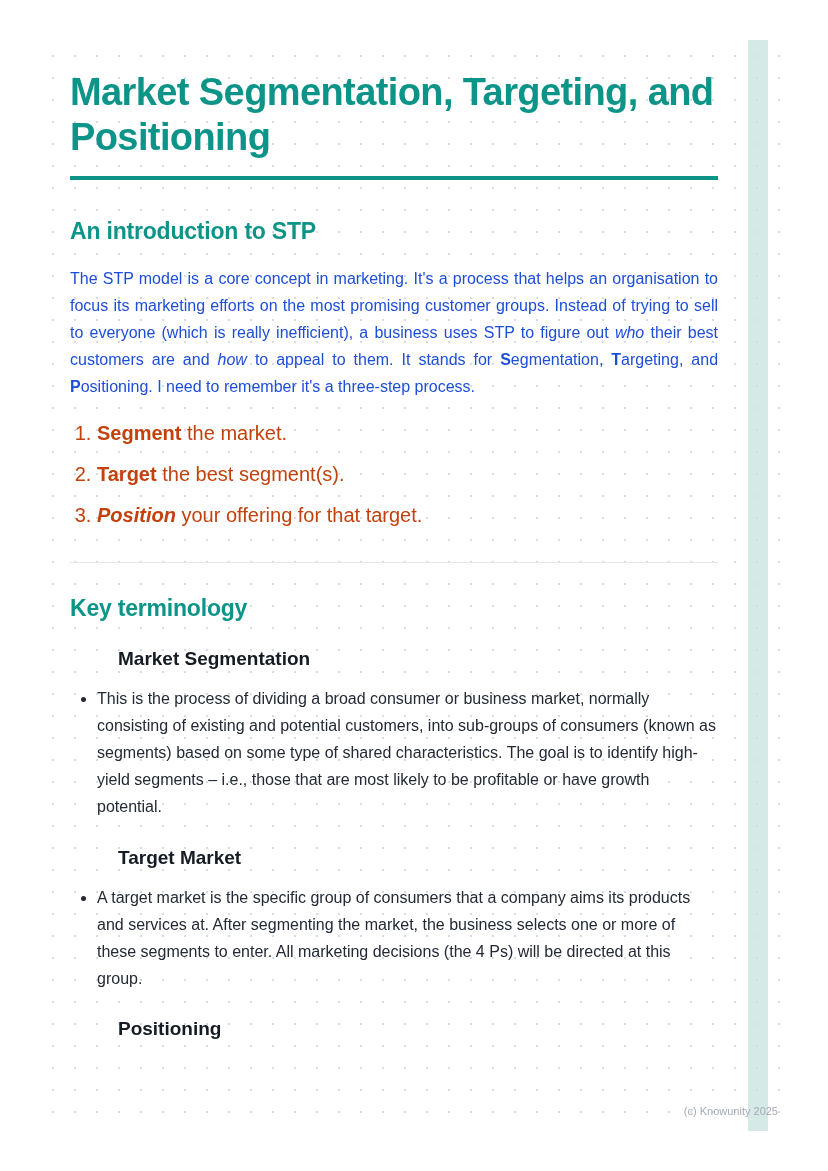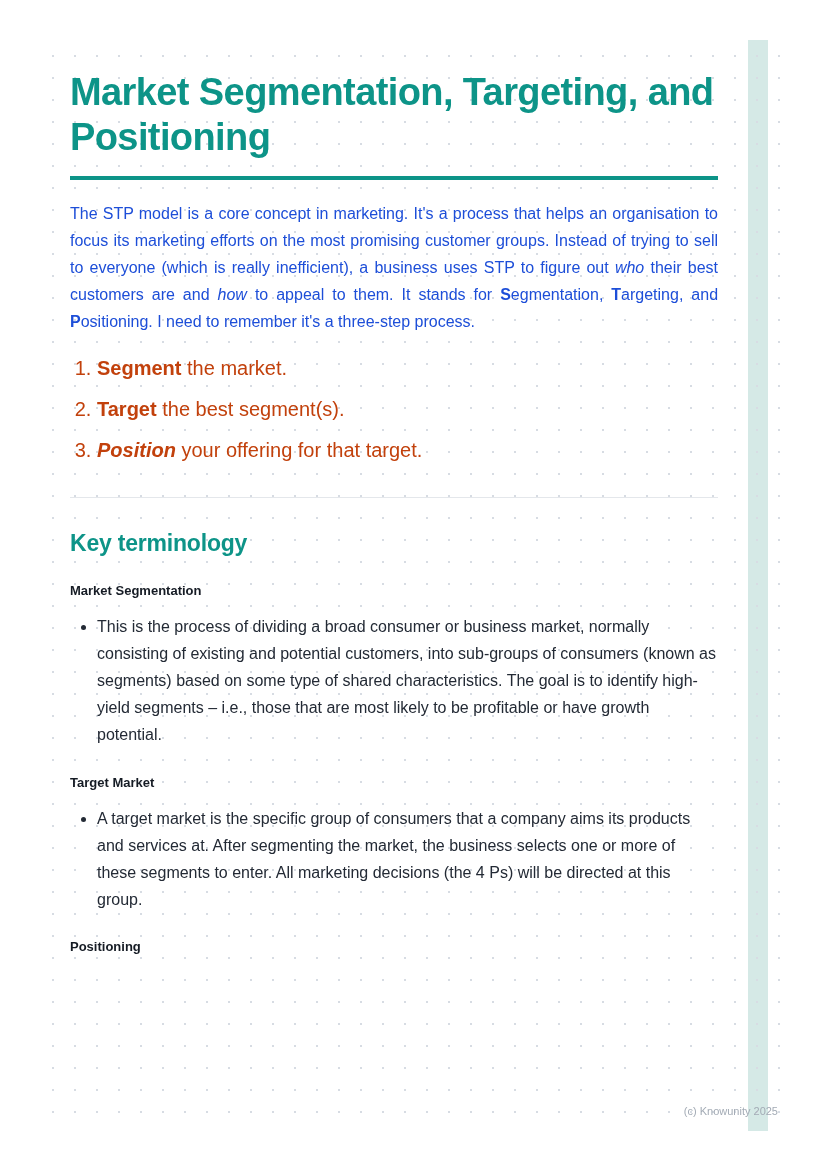--- a/index.html
+++ b/index.html
@@ -53,21 +53,21 @@
   }
   ol.steps li {
     font-size:20px; line-height:1.65; margin-bottom:8px; color:#c2410c;
   }
 
   hr.divider {
     border:none; border-top:1px solid #e4e7eb; margin-top:30px;
   }
 
   h3.term-heading {
-    font-size:13px; font-weight:700; color:#151b24; margin-top:26px;
+    font-size:19px; font-weight:700; color:#151b24; margin-top:26px;margin-left:48px;
   }
   ul.term-bullets {
     margin-top:15px; padding-left:27px; list-style:disc;
   }
   ul.term-bullets li {
     font-size:16px; line-height:1.7; color:#232a35;
   }
 
   .footer-note {
     position:absolute; right:50px; bottom:54px;
@@ -78,20 +78,21 @@
 <body>
 
 <div class="page">
   <div class="accent-stripe"></div>
   <div class="dot-grid"></div>
 
   <div class="content">
     <h1 class="page-title">Market Segmentation, Targeting, and Positioning</h1>
     <div class="title-rule"></div>
 
+    <h2 class="section-heading">An introduction to STP</h2>
 
     <p class="body justify"><span>The STP model is a core concept in marketing. It's a process that helps an organisation to focus its marketing efforts on the most promising customer groups. Instead of trying to sell to everyone (which is really inefficient), a business uses STP to figure out </span><span style="font-style: italic;">who</span><span> their best customers are and </span><span style="font-style: italic;">how</span><span> to appeal to them. It stands for </span><span style="font-weight: 700;">S</span><span>egmentation, </span><span style="font-weight: 700;">T</span><span>argeting, and </span><span style="font-weight: 700;">P</span><span>ositioning. I need to remember it's a three-step process.</span></p>
 
     <ol class="steps">
       <li><span style="font-weight: 700;">Segment</span><span> the market.</span></li>
       <li><span style="font-weight: 700;">Target</span><span> the best segment(s).</span></li>
       <li><span style="font-weight: 700; font-style: italic;">Position</span><span> your offering for that target.</span></li>
     </ol>
 
 

